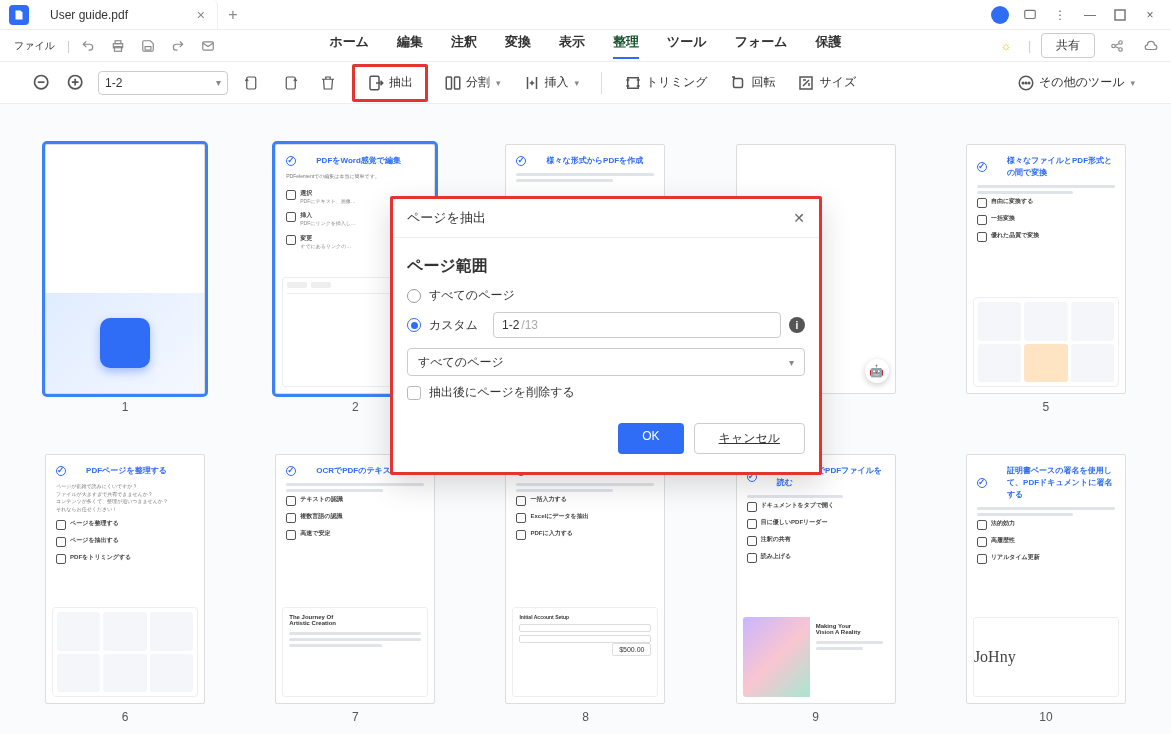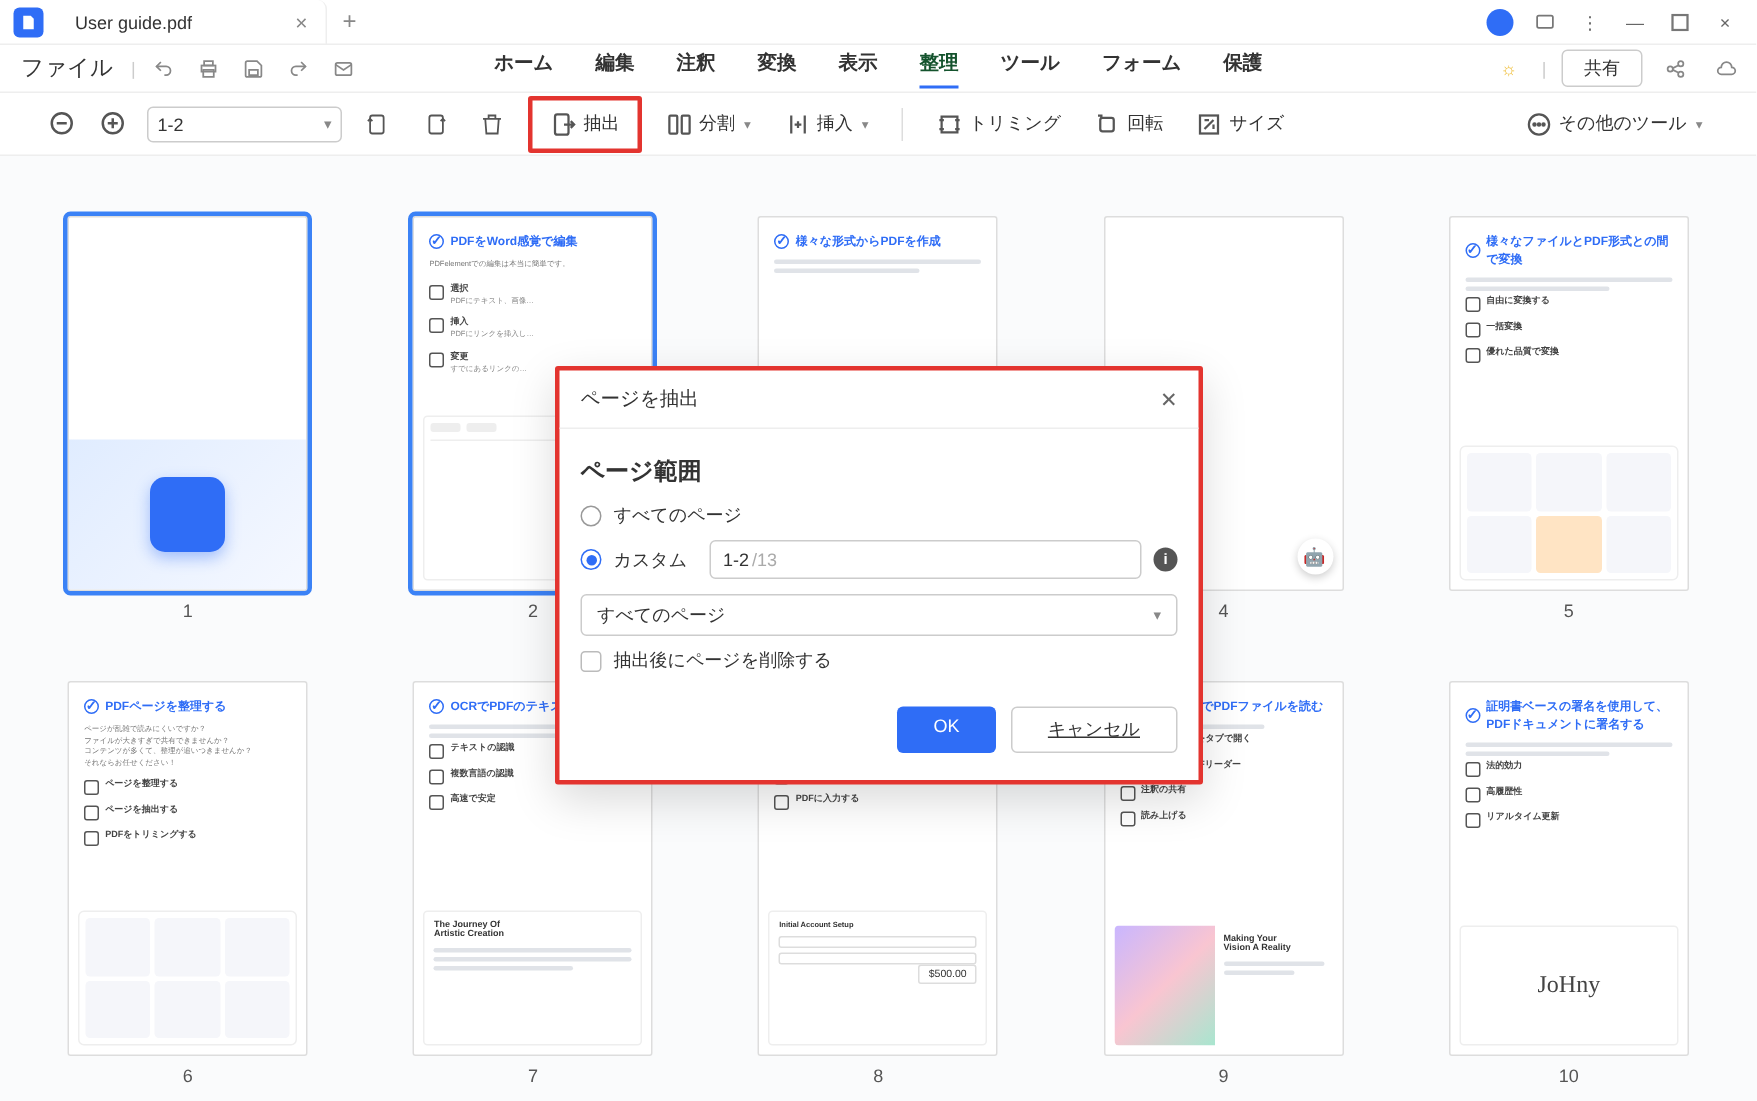--- a/index.html
+++ b/index.html
@@ -53,21 +53,21 @@
 
   
   .menurow {
     height: 32px;
     display:flex;
     align-items:center;
     padding-left: 8px;
     gap: 6px;
     border-bottom: 1px solid #eee;
   }
-  .menurow .filebtn { font-size:15px; padding:0 6px;}
+  .menurow .filebtn { font-size:10px; padding:0 6px;}
   .menurow .smic { width:24px;height:24px;display:flex;align-items:center;justify-content:center;color:#777;cursor:pointer;}
   .menus { display:flex; gap:28px; margin-left:auto; margin-right:auto; position:absolute; left:0; right:0; justify-content:center; pointer-events:none;}
   .menus span { font-size:13px; font-weight:600; color:#333; pointer-events:auto; cursor:pointer;}
   .menus span.active{ color:#14532d; border-bottom:2px solid #2f6df6; padding-bottom:6px;}
   .rightmenu { margin-left:auto; display:flex; align-items:center; gap:10px; padding-right:8px;}
   .sharebtn { border:1px solid #ccc; border-radius:4px; padding:3px 14px; font-size:12px;}
 
   
   .toolbar {
     height: 42px;
@@ -103,39 +103,38 @@
   .thumb-wrap{display:flex;flex-direction:column;align-items:center;gap:6px;}
   .thumb {
     width:160px; height:250px; background:#fff; border:1px solid #ddd;
     border-radius:2px;
     overflow:hidden;
     position:relative;
   }
   .thumb.selected{outline:3px solid #3b82f6;}
   .thumb-num{font-size:12px;color:#555;}
   .thumb-inner{padding:10px;font-size:6px;color:#444;line-height:1.5;}
-  .thumb-head{display:flex;align-items:center;gap:4px;color:#2f6df6;font-weight:bold;font-size:8px;margin-bottom:6px;}
+  .thumb-head{display:flex;align-items:center;gap:20px;color:#2f6df6;font-weight:bold;font-size:8px;margin-bottom:6px;}
   .bluecheck{width:10px;height:10px;border:1.5px solid #2f6df6;border-radius:50%;position:relative;flex-shrink:0;}
   .bluecheck::after{content:"✓";position:absolute;left:0;top:-3px;font-size:9px;color:#2f6df6;}
   .tline{height:3px;background:#e0e3e8;margin:3px 0;border-radius:2px;}
   .tline.short{width:70%;}
   .bluepill{background:#3b82f6;color:#fff;font-size:5px;padding:2px 6px;border-radius:3px;display:inline-block;margin:3px 0;}
   .thumb-bottom-img{position:absolute;bottom:0;left:0;right:0;height:100px;background:linear-gradient(135deg,#e0ecff,#f5f8ff);display:flex;align-items:center;justify-content:center;}
   .applogo-big{width:50px;height:50px;background:#2f6df6;border-radius:10px;box-shadow:0 4px 10px rgba(47,109,246,.4);}
   .modal {
     position:absolute;
-    left:370px; top:196px;
+    left:390px; top:196px;
     width:432px;
     background:#fff;
     border:3px solid #e3342f;
     border-radius:2px;
     box-shadow:0 10px 30px rgba(0,0,0,.15);
     z-index:10;
     font-size:12px;
-    margin-top:48px;
   }
   .mtitle{display:flex;align-items:center;justify-content:space-between;padding:10px 14px;border-bottom:1px solid #eee;}
   .mtitle span{font-size:13px;}
   .mtitle .x{cursor:pointer;color:#666;font-size:14px;}
   .mbody{padding:14px 14px 4px;}
   .mlabel{font-size:16px;font-weight:600;margin:4px 0 10px;color:#333;}
   .radio-row{display:flex;align-items:center;gap:8px;margin:8px 0;}
   .radio{width:14px;height:14px;border:1.5px solid #999;border-radius:50%;display:flex;align-items:center;justify-content:center;flex-shrink:0;}
   .radio.checked{border-color:#2f6df6;}
   .radio.checked::after{content:"";width:7px;height:7px;background:#2f6df6;border-radius:50%;}
@@ -660,21 +659,21 @@
                 <div class="ttl">高履歴性</div>
               </div>
             </div>
           <div class="item-row">
               <div class="mini-ic"></div>
               <div class="txt">
                 <div class="ttl">リアルタイム更新</div>
               </div>
             </div>
         </div>
-        <div style="position:absolute;bottom:6px;left:6px;right:6px;height:80px;background:#fff;border:1px solid #eee;border-radius:3px;display:flex;align-items:center;justify-content:center;">
+        <div style="position:absolute;bottom:6px;left:6px;right:6px;height:80px;background:#fff;border:1px solid #eee;border-radius:3px;display:flex;align-items:center;">
           <div style="font-family:cursive;font-size:16px;color:#444;">JoHny</div>
         </div>
       </div>
       <div class="thumb-num">10</div>
     </div>
 
   </div>
 </div>
 
 <div class="modal">

